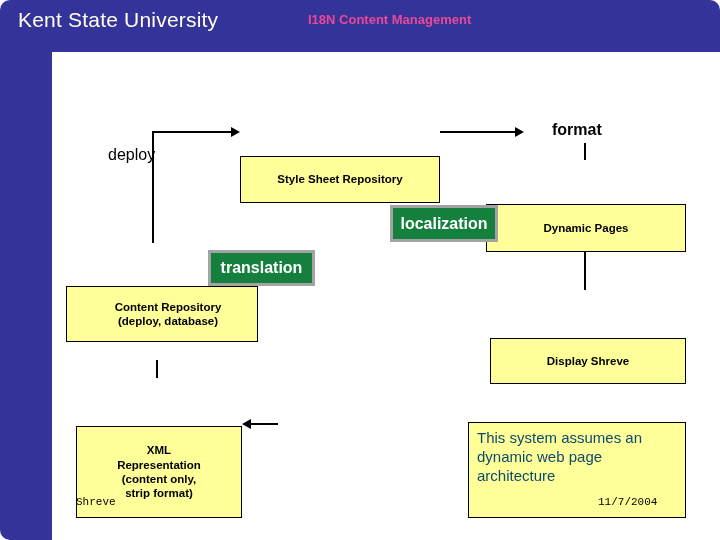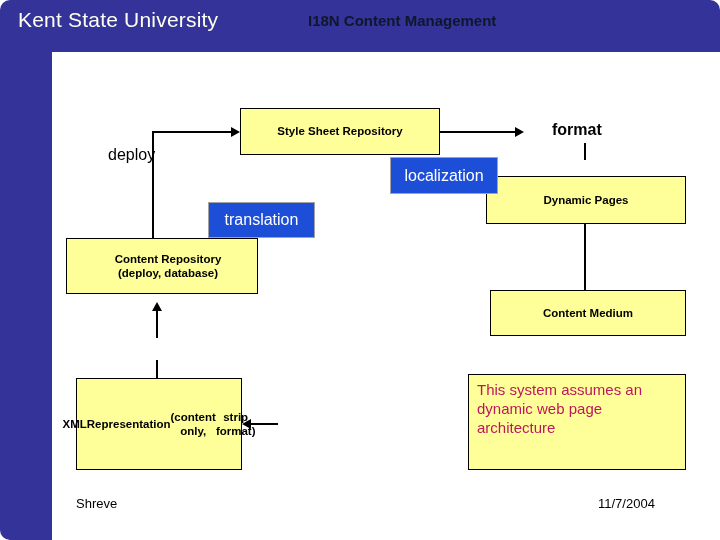--- a/index.html
+++ b/index.html
@@ -39,54 +39,55 @@
     position: absolute;
     left: 18px; top: 8px;
     font-size: 21px;
     color: #fffff0;
     letter-spacing: 0.2px;
     white-space: nowrap;
   }
   .slide-title {
     position: absolute;
     left: 308px; top: 12px;
-    font-size: 15px;
+    font-size: 13px;
     font-weight: bold;
-    color: #0f172a;
+    color: #ec4899;
     white-space: nowrap;
   }
 
   
   .box {
     position: absolute;
     box-sizing: border-box;
     display: flex;
     align-items: center;
     justify-content: center;
     text-align: center;
+    margin-top: 48px;
   }
   .box-yellow {
     background: #ffff99;
     border: 1px solid #000000;
     color: #000000;
     font-weight: bold;
     font-size: 11.5px;
     line-height: 1.25;
   }
   .box-blue {
-    background: #1d4ed8;
-    border: 1px solid #a3a3a3;
+    background: #15803d;
+    border: 3px solid #a3a3a3;
     color: #ffffff;
-    font-weight: normal;
+    font-weight: bold;
     font-size: 16px;
   }
   .note-box {
     background: #ffff99;
     border: 1px solid #000000;
-    color: #be185d;
+    color: #0c4a6e;
     font-weight: normal;
     font-size: 15px;
     line-height: 1.27;
     text-align: left;
     justify-content: flex-start;
     padding: 5px 8px;
     align-items: flex-start;
   }
 
   
@@ -121,23 +122,24 @@
   }
   .arrow-up {
     border-left: 5px solid transparent;
     border-right: 5px solid transparent;
     border-bottom: 9px solid #000000;
   }
 
   
   .footer-text {
     position: absolute;
-    font-size: 13px;
+    font-size: 11px;
     color: #000000;
     white-space: nowrap;
+    font-family: Liberation Mono, monospace;
   }
   .footer-left  { left: 76px;  top: 496px; }
   .footer-right { left: 598px; top: 496px; }
 </style>
 </head>
 <body>
 
 <div id="slide">
 
   <div class="header-band"></div>
@@ -162,34 +164,34 @@
 
   <div class="line-v" style="left:156px; top:360px; height:18px;"></div>
 
   <div class="line-h" style="left:250px; top:423px; width:28px;"></div>
   <div class="arrow arrow-left" style="left:242px; top:419px;"></div>
 
   <div class="box box-yellow" style="left:240px; top:108px; width:200px; height:47px;">
     <span>Style Sheet Repository</span>
   </div>
 
-  <div class="box box-yellow" style="left:486px; top:176px; width:200px; height:48px;justify-content:center;">
+  <div class="box box-yellow" style="left:486px; top:156px; width:200px; height:48px;justify-content:center;">
     <span>Dynamic Pages</span>
   </div>
 
   <div class="box box-yellow" style="left:490px; top:290px; width:196px; height:46px;">
-    <span>Content Medium</span>
+    <span>Display Shreve</span>
   </div>
 
   <div class="box box-yellow" style="left:66px; top:238px; width:192px; height:56px; flex-direction:column;padding-left:12px;">
     <span>Content Repository</span>
     <span>(deploy, database)</span>
   </div>
 
-  <div class="box box-yellow" style="left:76px; top:378px; width:166px; height:92px; ">
+  <div class="box box-yellow" style="left:76px; top:378px; width:166px; height:92px; flex-direction:column;">
     <span>XML</span>
     <span>Representation</span>
     <span>(content only,</span>
     <span>strip format)</span>
   </div>
 
   <div class="box box-blue" style="left:390px; top:157px; width:108px; height:37px;">
     <span>localization</span>
   </div>
 

